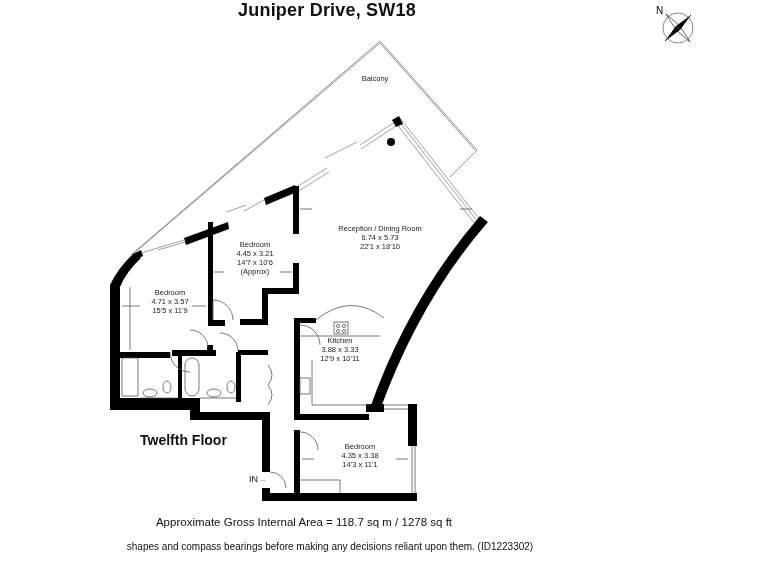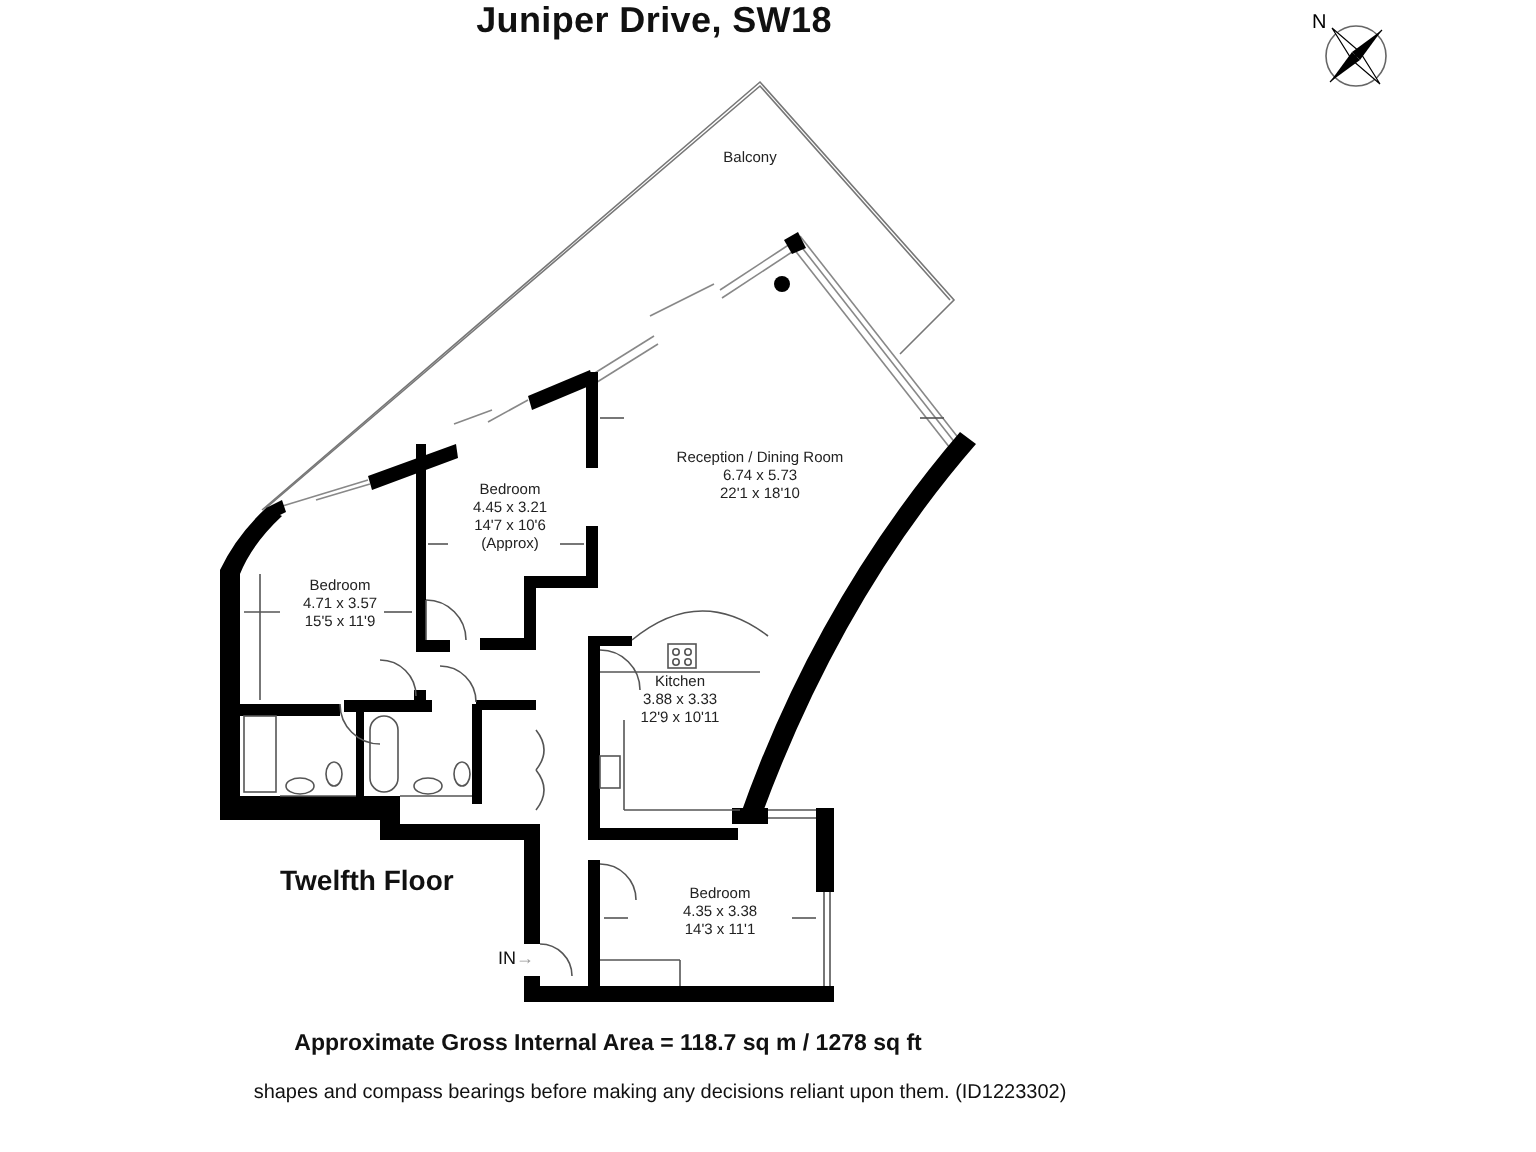--- a/index.html
+++ b/index.html
@@ -186,17 +186,17 @@
   <div>Bedroom</div>
   <div>4.35 x 3.38</div>
   <div>14'3 x 11'1</div>
 </div>
 
 <div class="floor-label">Twelfth Floor</div>
 <div class="in-label">
   <span>IN</span><span style="color:#999;">→</span>
 </div>
 
-<div class="area"><span style="margin-left:0; position:relative; left:-80px;font-weight:bold;">Approximate Gross Internal Area  = 118.7 sq m / 1278 sq ft</span></div>
+<div class="area"><span style="margin-left:0; position:relative; left:-80px;">Approximate Gross Internal Area  = 118.7 sq m / 1278 sq ft</span></div>
 
 <div class="disclaimer">
   <div>shapes and compass bearings before making any decisions reliant upon them. (ID1223302)</div>
 </div>
 
 </body></html>

